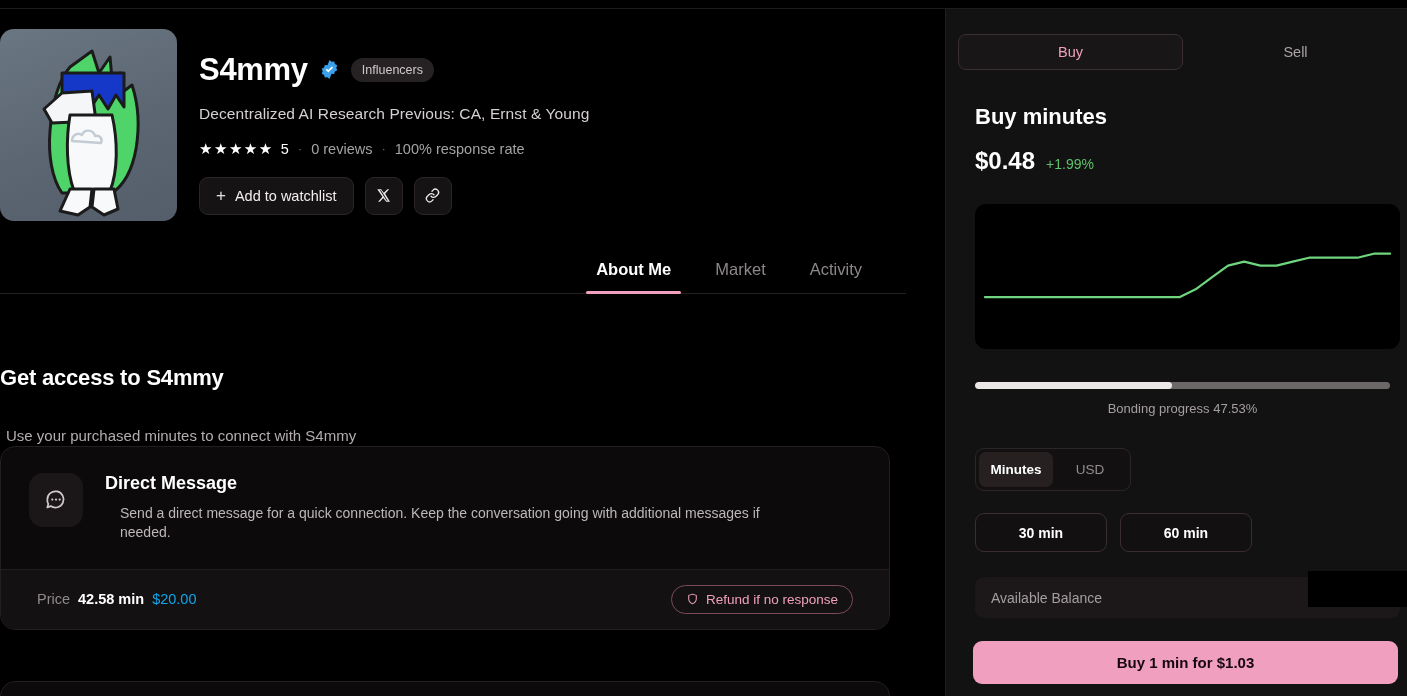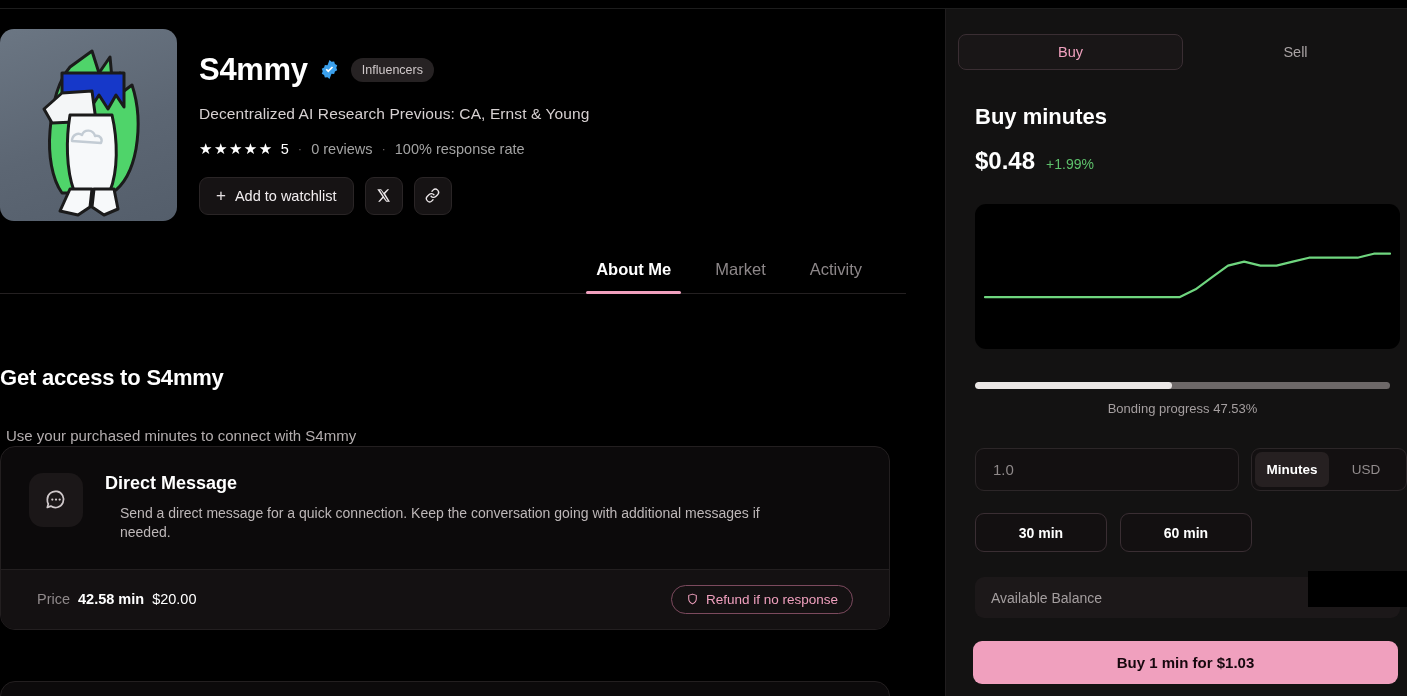--- a/index.html
+++ b/index.html
@@ -116,21 +116,21 @@
   .card-p {
     margin-top: 10px; font-size: 14px; line-height: 1.38;
     color: #bdb7b8; max-width: 670px; margin-left: 15px;
   }
   .card-foot {
     background: #141112; border-top: 1px solid #231f20;
     padding: 15px 36px; display:flex; align-items:center; justify-content:space-between;
   }
   .price-line { font-size: 14.5px; color: #8f898a; display:flex; gap: 8px; align-items:baseline; }
   .price-line .v { color:#ffffff; font-weight:700; }
-  .price-line .usd { color:#ffffff; }
+  .price-line .usd { color:#0ea5e9; }
   .refund {
     border: 1px solid #7c4a5e; color: #f0a0be; border-radius: 20px;
     font-size: 13.5px; padding: 6px 14px; display:flex; align-items:center; gap:7px;
     cursor:pointer;
   }
   .card2 {
     position: absolute; left: 0; top: 672px; width: 890px; height: 60px;
     background: #0c0a0b; border: 1px solid #231f20; border-radius: 15px;
   }
 
@@ -371,21 +371,20 @@
   </div>
 
   <div class="prog-wrap">
     <div class="prog-track">
       <div class="prog-fill" id="prog-fill" style="width: 47.53%;"></div>
     </div>
     <div class="prog-label">Bonding progress 47.53%</div>
   </div>
 
   <div class="amt-row">
-    <input class="amt-input" type="text" placeholder="1.0" style="">
     <div class="unit-toggle">
       <div class="unit active">
         <span>Minutes</span>
       </div>
       <div class="unit">
         <span>USD</span>
       </div>
     </div>
   </div>
 

